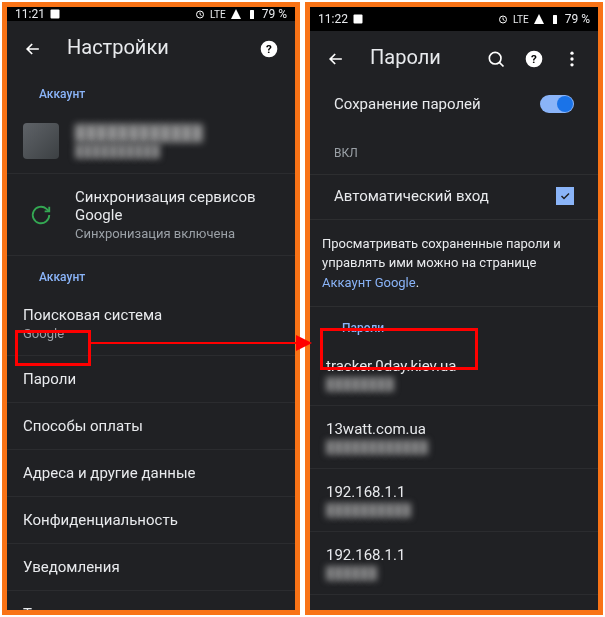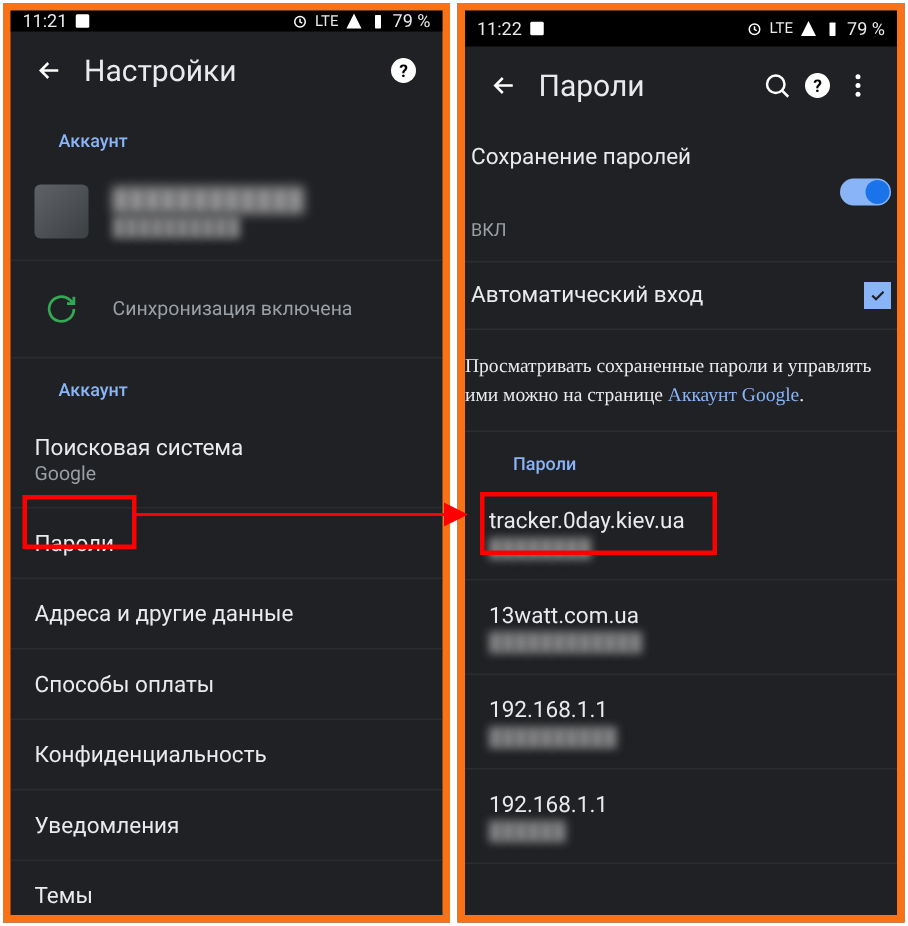--- a/index.html
+++ b/index.html
@@ -29,23 +29,23 @@
     justify-content: space-between;
     align-items: center;
     padding: 0 8px;
     font-size: 12px;
     background: #000;
   }
   .status-left, .status-right { display:flex; align-items:center; gap:4px; }
   .status-right svg { width:12px; height:12px; }
   .appbar {
     display: flex;
-    align-items: center;
+    align-items: flex-end;
     padding: 14px 16px;
-    gap: 13px;
+    gap: 24px;
   }
   .appbar .title { font-size: 20px; font-weight: 400; flex: 1; }
   .appbar .icon-btn { color: #e8eaed; display:flex; }
   .section-label {
     color: #8ab4f8;
     font-size: 12px;
     font-weight: 500;
     padding: 14px 32px 8px;
   }
   .row {
@@ -87,31 +87,30 @@
     background: #fff; position:absolute; top:1px; left:1px;
   }
   .switch.on .knob { left: 17px; background:#1a73e8; }
   .checkbox {
     width: 18px; height: 18px; border: 2px solid #8ab4f8;
     background: #8ab4f8;
     display: flex; align-items: center; justify-content: center;
   }
   .checkbox svg { stroke: #202124; }
   .para {
-    padding: 14px 0;
+    padding: 14px 12px;
     font-size: 13px;
     color: #e8eaed;
     line-height: 1.5;
     border-bottom: 1px solid rgba(255,255,255,0.06);
-    font-family: Liberation Serif, serif;
   }
   .para .link { color: #8ab4f8; }
   .setting-multi {
-    display:flex; align-items:center; gap:12px;
-    padding: 12px 4px;
+    display:flex; align-items:flex-start; gap:12px;
+    padding: 12px 24px;
     border-bottom: 1px solid rgba(255,255,255,0.06);
   }
   .setting-multi .text { flex:1; }
   .setting-multi .t1 { font-size:15px; color:#e8eaed; margin-bottom:2px; }
   .setting-multi .t2 { font-size:12px; color:#9aa0a6; line-height:1.4;margin-top:32px; }
   .highlight-box {
     position: absolute;
     border: 3px solid #ff0000;
     pointer-events: none;
   }
@@ -184,45 +183,46 @@
   </div>
 
   <div class="row">
     <div class="sync-icon">
       <svg width="22" height="22" viewBox="0 0 24 24" fill="none" stroke="#34a853" stroke-width="2">
           <path d="M21 12a9 9 0 11-3-6.7L21 8"></path>
           <path d="M21 3v5h-5"></path>
         </svg>
     </div>
     <div class="meta">
+      <span class="primary">Синхронизация сервисов Google</span>
       <span class="secondary">Синхронизация включена</span>
     </div>
   </div>
 
   <div class="section-label">Аккаунт</div>
 
   <div class="row">
     <div class="meta">
       <span class="primary">Поисковая система</span>
       <span class="secondary">Google</span>
     </div>
   </div>
   <div class="row" id="row-pw-left">
     <div class="meta">
         <span class="primary">Пароли</span>
       </div>
   </div>
   <div class="row">
     <div class="meta">
+        <span class="primary">Способы оплаты</span>
+      </div>
+  </div>
+  <div class="row">
+    <div class="meta">
         <span class="primary">Адреса и другие данные</span>
-      </div>
-  </div>
-  <div class="row">
-    <div class="meta">
-        <span class="primary">Способы оплаты</span>
       </div>
   </div>
   <div class="row">
     <div class="meta">
         <span class="primary">Конфиденциальность</span>
       </div>
   </div>
   <div class="row">
     <div class="meta">
         <span class="primary">Уведомления</span>

